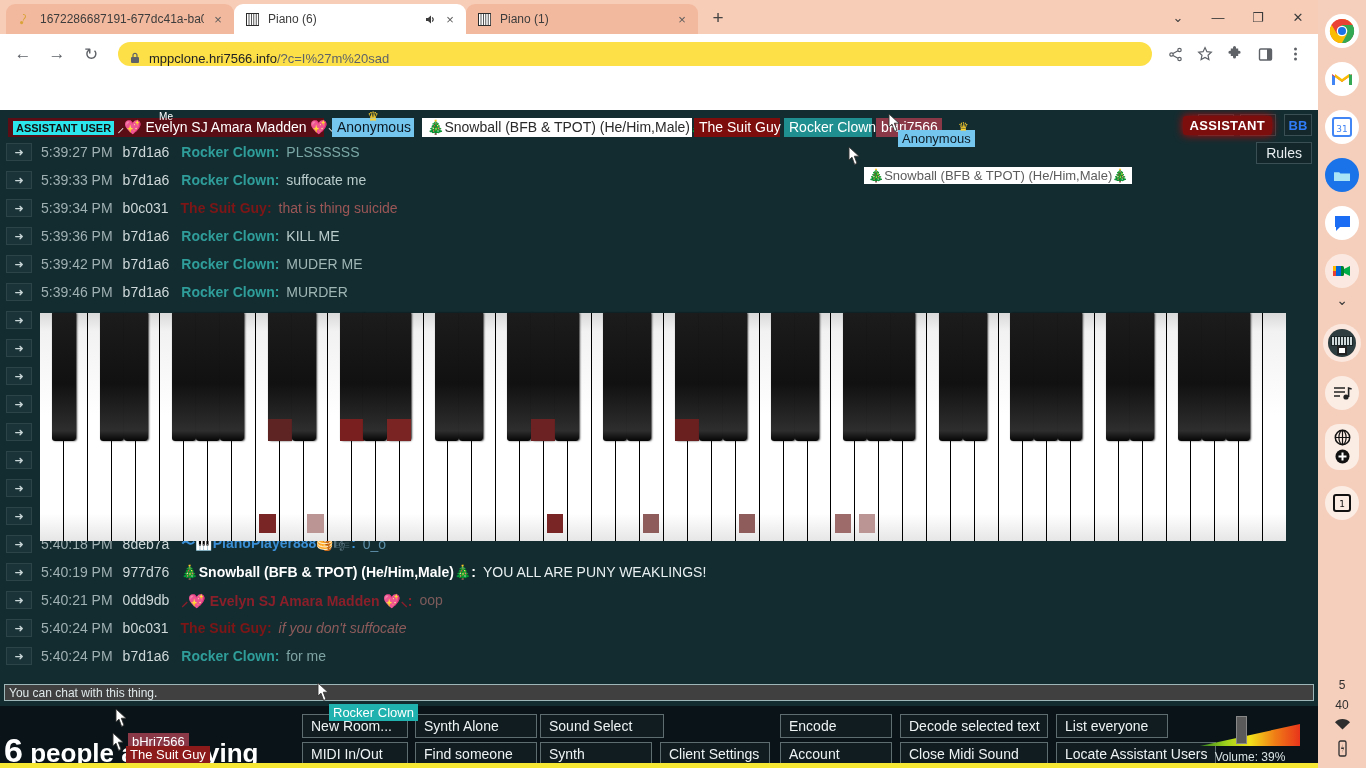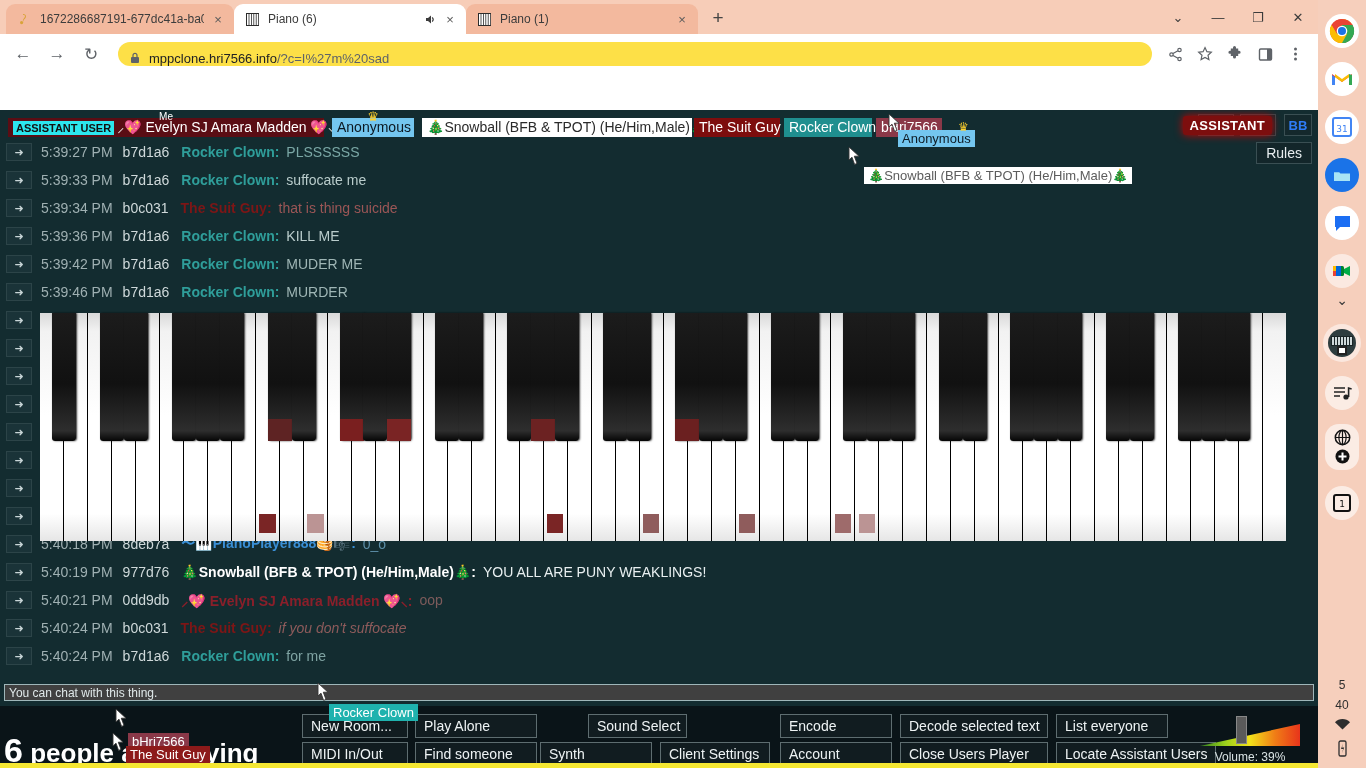--- a/index.html
+++ b/index.html
@@ -487,34 +487,34 @@
 
     <div class="chatinput" placeholder="Say something">You can chat with this thing.</div>
 
     <div class="bottom">
       <div class="peoplecount">
         <b>6</b>
         <span>people are playing</span>
       </div>
 
       <div class="btn" style="left:302px; top:8px;  width:106px;">New Room...</div>
-      <div class="btn" style="left:415px; top:8px;  width:122px;">Play Alone</div>
-      <div class="btn" style="left:540px; top:8px;  width:99px;margin-left:48px;">Sound Select</div>
+      <div class="btn" style="left:415px; top:8px;  width:122px;">Synth Alone</div>
+      <div class="btn" style="left:540px; top:8px;  width:124px;">Sound Select</div>
 
       <div class="btn" style="left:302px; top:36px; width:106px;">MIDI In/Out</div>
       <div class="btn" style="left:415px; top:36px; width:122px;">Find someone</div>
       <div class="btn" style="left:540px; top:36px; width:112px;">Synth</div>
       <div class="btn" style="left:660px; top:36px; width:110px;">Client Settings</div>
 
       <div class="btn" style="left:780px; top:8px;  width:112px;">Encode</div>
       <div class="btn" style="left:900px; top:8px;  width:148px;">Decode selected text</div>
       <div class="btn" style="left:1056px;top:8px;  width:112px;">List everyone</div>
 
       <div class="btn" style="left:780px; top:36px; width:112px;">Account</div>
-      <div class="btn" style="left:900px; top:36px; width:148px;">Close Users Player</div>
+      <div class="btn" style="left:900px; top:36px; width:148px;">Close Midi Sound</div>
       <div class="btn" style="left:1056px;top:36px; width:160px;">Locate Assistant Users</div>
 
       <div class="volume">
         <div class="volbar"></div>
         <div class="volknob"></div>
         <div class="vollabel">Volume: 39%</div>
       </div>
     </div>
 
     <div class="yellowbar"></div>

